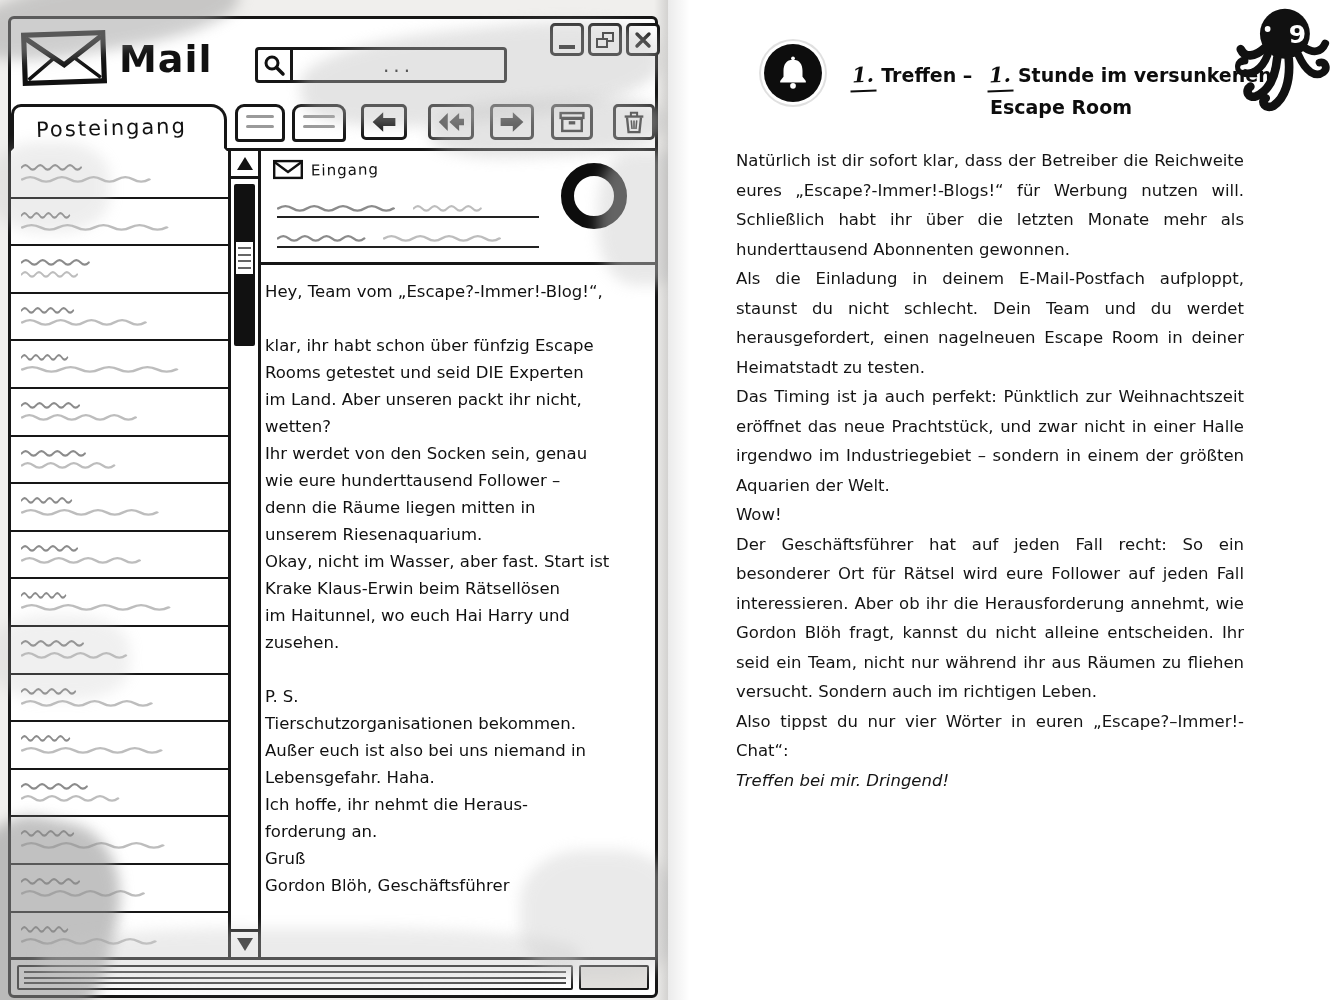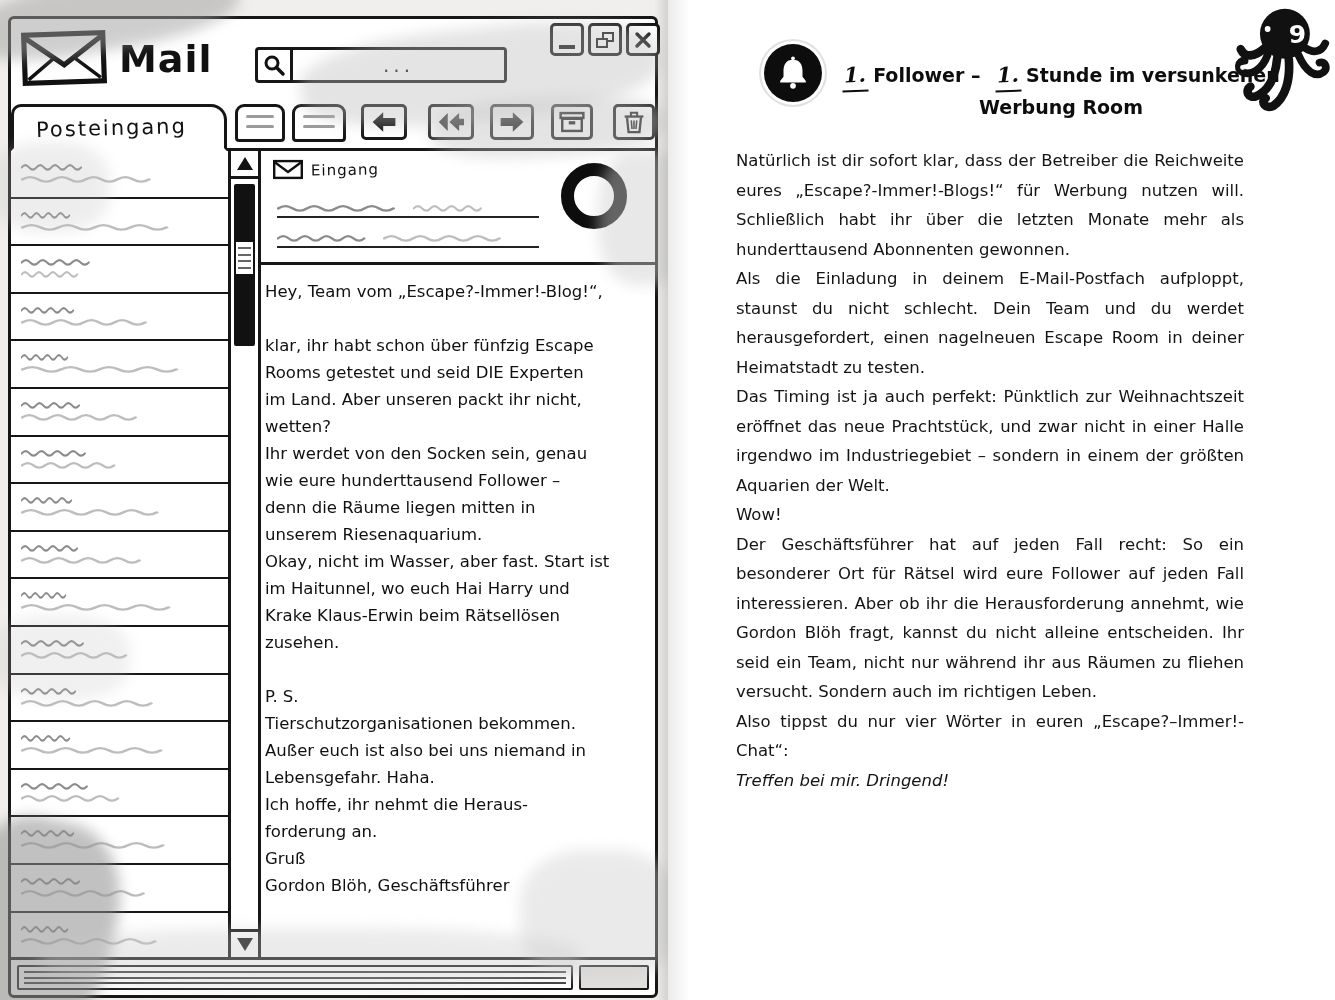--- a/index.html
+++ b/index.html
@@ -391,22 +391,22 @@
             <div class="mail-line"></div>
             <div class="mail-line">klar, ihr habt schon über fünfzig Escape</div>
             <div class="mail-line">Rooms getestet und seid DIE Experten</div>
             <div class="mail-line">im Land. Aber unseren packt ihr nicht,</div>
             <div class="mail-line">wetten?</div>
             <div class="mail-line">Ihr werdet von den Socken sein, genau</div>
             <div class="mail-line">wie eure hunderttausend Follower –</div>
             <div class="mail-line">denn die Räume liegen mitten in</div>
             <div class="mail-line">unserem Riesenaquarium.</div>
             <div class="mail-line">Okay, nicht im Wasser, aber fast. Start ist</div>
+            <div class="mail-line">Krake Klaus-Erwin beim Rätsellösen</div>
             <div class="mail-line">im Haitunnel, wo euch Hai Harry und</div>
-            <div class="mail-line">Krake Klaus-Erwin beim Rätsellösen</div>
             <div class="mail-line">zusehen.</div>
             <div class="mail-line"></div>
             <div class="mail-line">P. S.</div>
             <div class="mail-line">Tierschutzorganisationen bekommen.</div>
             <div class="mail-line">Außer euch ist also bei uns niemand in</div>
             <div class="mail-line">Lebensgefahr. Haha.</div>
             <div class="mail-line">Ich hoffe, ihr nehmt die Heraus-</div>
             <div class="mail-line">forderung an.</div>
             <div class="mail-line">Gruß</div>
             <div class="mail-line">Gordon Blöh, Geschäftsführer</div>
@@ -439,24 +439,24 @@
 
     <div class="bell">
       <svg width="38" height="38" viewBox="0 0 40 40">
         <path d="M20 6 C13 6 10 11 10 18 V24 L6.5 28.5 V30 H33.5 V28.5 L30 24 V18 C30 11 27 6 20 6 Z" fill="#fff"></path>
         <circle cx="20" cy="33.5" r="3" fill="#fff"></circle>
         <rect x="18" y="2.5" width="4" height="4" rx="2" fill="#fff"></rect>
       </svg>
     </div>
 
     <div class="heading">
-      <span class="script-num">1.</span><span>Follower –</span>
+      <span class="script-num">1.</span><span>Treffen –</span>
       <span class="script-num" style="margin-left:8px">1.</span><span>Stunde im versunkenen</span>
       <br>
-      <span>Werbung Room</span>
+      <span>Escape Room</span>
     </div>
 
     <svg class="octopus" viewBox="0 0 100 125">
       <circle cx="52" cy="30" r="26" fill="#111"></circle>
       <path d="M32 44 C20 55 10 55 6 46" stroke="#111" stroke-width="9" fill="none" stroke-linecap="round"></path>
       <path d="M34 52 C28 68 16 74 8 70 C2 67 3 58 10 58" stroke="#111" stroke-width="8" fill="none" stroke-linecap="round"></path>
       <path d="M44 55 C42 76 34 90 22 95 C14 98 10 89 16 85" stroke="#111" stroke-width="9" fill="none" stroke-linecap="round"></path>
       <path d="M56 56 C58 79 52 97 40 105 C32 109 26 101 32 97" stroke="#111" stroke-width="9" fill="none" stroke-linecap="round"></path>
       <path d="M66 52 C74 70 84 76 92 70 C97 66 94 58 88 60" stroke="#111" stroke-width="8" fill="none" stroke-linecap="round"></path>
       <path d="M72 44 C82 51 90 49 94 40" stroke="#111" stroke-width="8" fill="none" stroke-linecap="round"></path>

